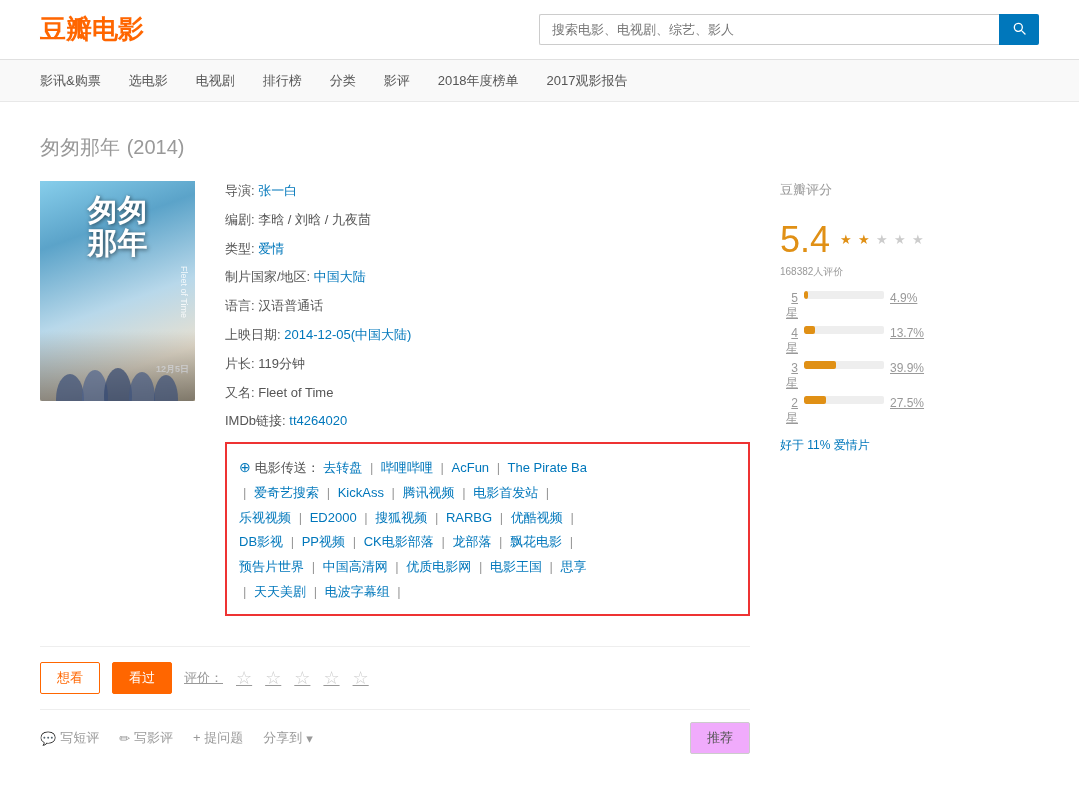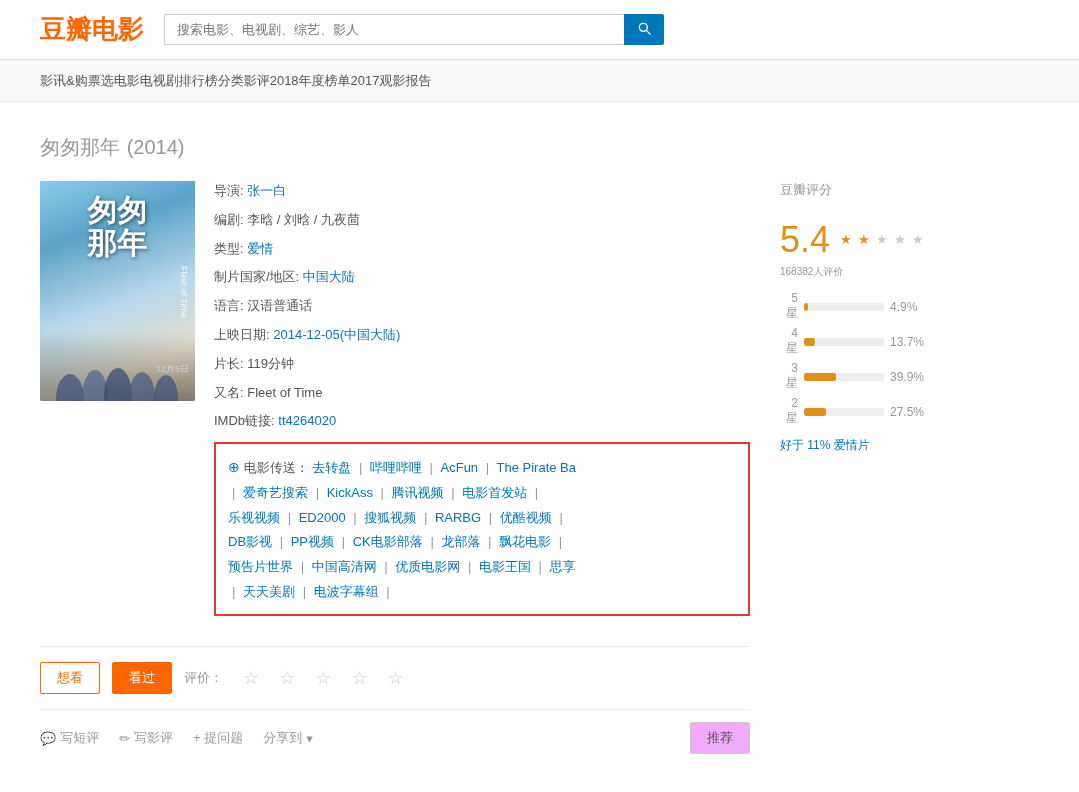--- a/index.html
+++ b/index.html
@@ -1,36 +1,36 @@
 <!DOCTYPE html>
 <html><head>
   <meta charset="utf-8">
   <style>
     * { margin: 0; padding: 0; box-sizing: border-box; }
     body { font-family: "Microsoft YaHei", "PingFang SC", sans-serif; background: #fff; color: #333; font-size: 13px; }
     
     
-    .header { background: #fff; border-bottom: 1px solid #e0e0e0; padding: 0 40px; display: flex; align-items: center; height: 60px; gap: 20px; }
+    .header { background: #fff; border-bottom: 1px solid #e0e0e0; padding: 0 40px; display: flex; align-items: center; height: 60px; gap: 20px; justify-content: space-between; }
     .logo { color: #07b; font-size: 26px; font-weight: bold; white-space: nowrap; }
     .logo span { color: #f60; }
     .search-bar { flex: 1; max-width: 500px; display: flex; }
     .search-input { width: 100%; border: 1px solid #ccc; border-right: none; padding: 6px 12px; font-size: 13px; outline: none; border-radius: 2px 0 0 2px; color: #999; }
     .search-btn { background: #07b; border: none; padding: 6px 12px; cursor: pointer; border-radius: 0 2px 2px 0; }
     .search-btn svg { fill: white; width: 16px; height: 16px; }
     
     
-    .nav { background: #f9f9f9; border-bottom: 1px solid #e8e8e8; padding: 0 40px; display: flex; align-items: center; height: 42px; }
+    .nav { background: #f9f9f9; border-bottom: 1px solid #e8e8e8; padding: 0 40px; display: flex; align-items: center; height: 42px; gap: 28px; }
     .nav-item { font-size: 13px; color: #555; cursor: pointer; text-decoration: none; white-space: nowrap; }
     
     
     .main { padding: 30px 40px; max-width: 1000px; }
     .movie-title { font-size: 24px; font-weight: normal; color: #333; margin-bottom: 20px; }
     .movie-title span { color: #999; font-size: 20px; }
     
-    .movie-body { display: flex; gap: 19px; }
+    .movie-body { display: flex; gap: 30px; }
     .poster-placeholder { width: 155px; height: 220px; background: linear-gradient(135deg, #87ceeb 0%, #4682b4 30%, #b0d4e8 60%, #f5f0e8 100%); position: relative; display: flex; flex-direction: column; align-items: center; justify-content: flex-end; padding: 10px; }
     
     .movie-info { flex: 1; }
     .info-row { margin-bottom: 8px; font-size: 13px; color: #555; line-height: 1.6; }
     .info-label { color: #555; }
     .info-value { color: #555; }
     .info-link { color: #07b; text-decoration: none; cursor: pointer; }
     
     
     .transmission-box { border: 2px solid #e33; padding: 10px 12px; margin-top: 10px; line-height: 1.9; }
@@ -42,33 +42,33 @@
     .rating-sidebar { width: 180px; flex-shrink: 0; }
     .rating-label { color: #999; font-size: 13px; margin-bottom: 8px; }
     .rating-score-row { display: flex; align-items: center; gap: 10px; margin-bottom: 4px; margin-top: 20px; }
     .rating-score { font-size: 36px; color: #e09015; font-weight: 300; }
     .stars { display: flex; gap: 2px; }
     .star { width: 16px; height: 16px; }
     .star-full { color: #e09015; }
     .star-empty { color: #ccc; }
     .rating-count { font-size: 10px; color: #999; margin-bottom: 12px; }
     
-    .rating-bar-row { display: flex; align-items: center; gap: 6px; margin-bottom: 4px; font-size: 12px; color: #999; }
+    .rating-bar-row { display: flex; gap: 6px; margin-bottom: 4px; font-size: 12px; color: #999; text-decoration: underline; }
     .bar-label { width: 18px; text-align: right; }
     .bar-track { width: 80px; height: 8px; background: #eee; border-radius: 2px; overflow: hidden; }
     .bar-fill { height: 100%; background: #e09015; border-radius: 2px; }
     .bar-pct { width: 36px; }
     
     .better-than { color: #07b; font-size: 12px; margin-top: 10px; }
     
     
     .actions-row { display: flex; align-items: center; gap: 12px; margin-top: 30px; padding: 15px 0; border-top: 1px solid #eee; }
     .btn-want { background: #fff; border: 1px solid #f60; color: #f60; padding: 6px 16px; border-radius: 2px; cursor: pointer; font-size: 13px; }
     .btn-seen { background: #f60; border: 1px solid #f60; color: #fff; padding: 6px 16px; border-radius: 2px; cursor: pointer; font-size: 13px; }
-    .rating-stars-row { display: flex; align-items: center; gap: 20px; color: #999; font-size: 13px; }
+    .rating-stars-row { display: flex; align-items: center; gap: 13px; color: #999; font-size: 13px; text-decoration: underline; }
     .rating-star { color: #ccc; font-size: 18px; cursor: pointer; }
     
     
     .footer-actions { display: flex; align-items: center; gap: 20px; padding: 12px 0; color: #999; font-size: 13px; border-top: 1px solid #eee; }
     .footer-link { color: #999; cursor: pointer; display: flex; align-items: center; gap: 4px; }
     .recommend-btn { margin-left: auto; background: #f0abfc; border: 1px solid #ccc; padding: 6px 16px; cursor: pointer; color: #555; font-size: 13px; border-radius: 2px; }
     
     .movie-content-area { display: flex; gap: 30px; }
     .movie-left { flex: 1; }
   </style>

